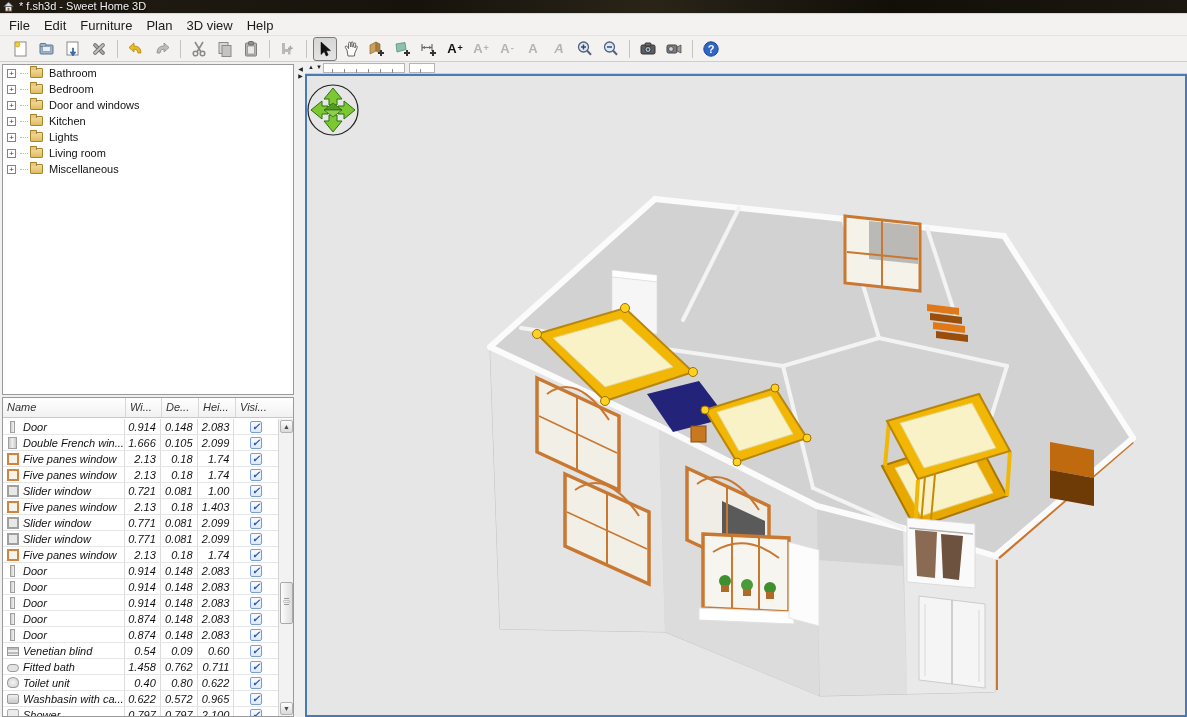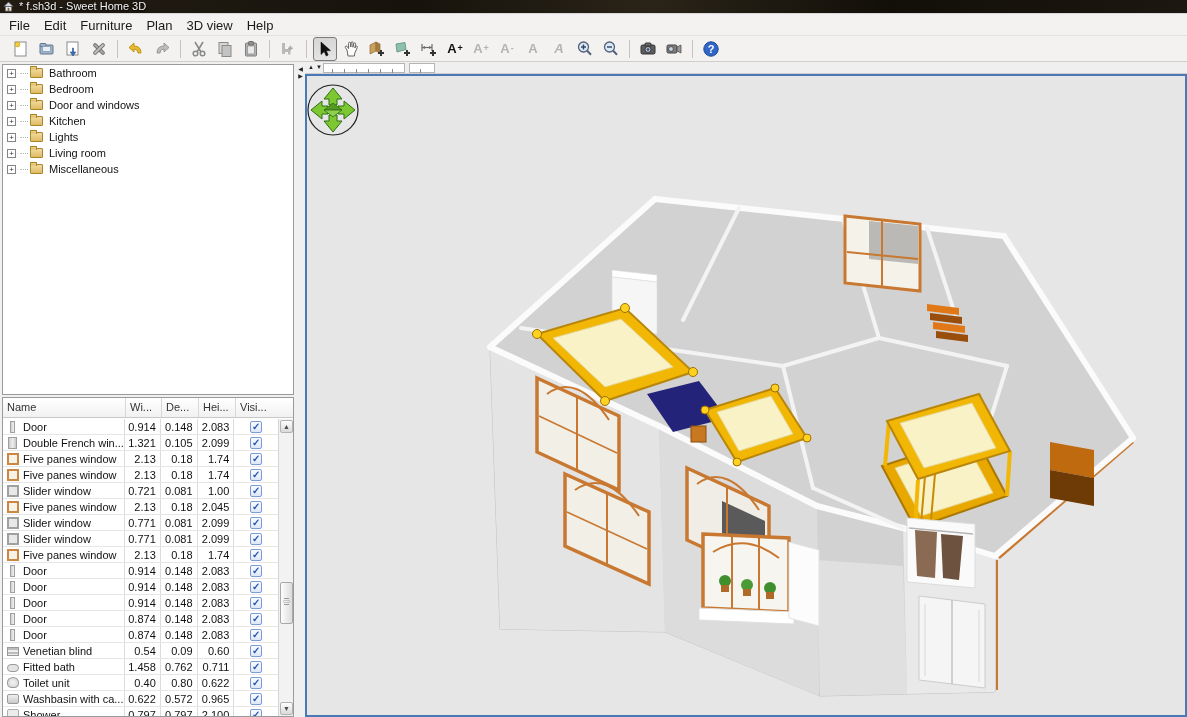--- a/index.html
+++ b/index.html
@@ -40,21 +40,21 @@
     font-size:8px;line-height:7px;text-align:center;color:#333;margin-right:4px;}
   .tree-dots{width:8px;border-bottom:1px dotted #b9b9b9;height:1px;margin-right:2px;flex:none;}
   .folder{width:13px;height:10px;background:linear-gradient(#f2daa0,#e0bb62);
     border:1px solid #a8862e;border-radius:1px;position:relative;flex:none;margin-right:6px;}
   .folder:before{content:"";position:absolute;left:-1px;top:-3px;width:5px;height:3px;
     background:#e8c878;border:1px solid #a8862e;border-bottom:none;border-radius:1px 1px 0 0;}
   .tree-label{font-size:11px;color:#111;white-space:nowrap;}
 
   
   .ftable{position:absolute;left:2px;top:397px;width:292px;height:320px;background:#fff;
-    border:1px solid #9a9a9a;overflow:hidden;}
+    border:1px solid #9a9a9a;overflow:hidden;font-style:italic;}
   .thead{display:flex;height:20px;border-bottom:1px solid #c8c8c8;background:linear-gradient(#ffffff,#f1f1f1);}
   .thead .hc{font-size:11px;color:#333;padding:3px 4px;border-right:1px solid #d8d8d8;
     white-space:nowrap;overflow:hidden;}
   .tbody{position:absolute;left:0;top:21px;right:15px;bottom:0;overflow:hidden;}
   .trow{display:flex;height:16px;border-bottom:1px solid #e6e6e6;background:#fff;}
   .trow .c{border-right:1px solid #dcdcdc;padding:1px 4px;font-size:11px;color:#111;
     white-space:nowrap;overflow:hidden;display:flex;align-items:center;}
   .c.name{width:123px;text-align:center;}
   .c.num{width:36px;justify-content:flex-end;}
   .c.num.d{width:37px;}.c.num.h{width:37px;}
@@ -351,21 +351,21 @@
               <span class="chk">✓</span>
             </span>
           </div>
     </div>
 
     <div class="trow">
       <div class="c name">
             <span class="ficon door2"></span>
             <span class="ntext">Double French win...</span>
           </div>
-      <div class="c num w">1.321</div>
+      <div class="c num w">1.666</div>
       <div class="c num d">0.105</div>
       <div class="c num h">2.099</div>
       <div class="c vis">
             <span class="cbx">
               <span class="chk">✓</span>
             </span>
           </div>
     </div>
 
     <div class="trow">
@@ -413,21 +413,21 @@
           </div>
     </div>
 
     <div class="trow">
       <div class="c name">
             <span class="ficon winp"></span>
             <span class="ntext">Five panes window</span>
           </div>
       <div class="c num w">2.13</div>
       <div class="c num d">0.18</div>
-      <div class="c num h">2.045</div>
+      <div class="c num h">1.403</div>
       <div class="c vis">
             <span class="cbx">
               <span class="chk">✓</span>
             </span>
           </div>
     </div>
 
     <div class="trow">
       <div class="c name">
             <span class="ficon wins"></span>

